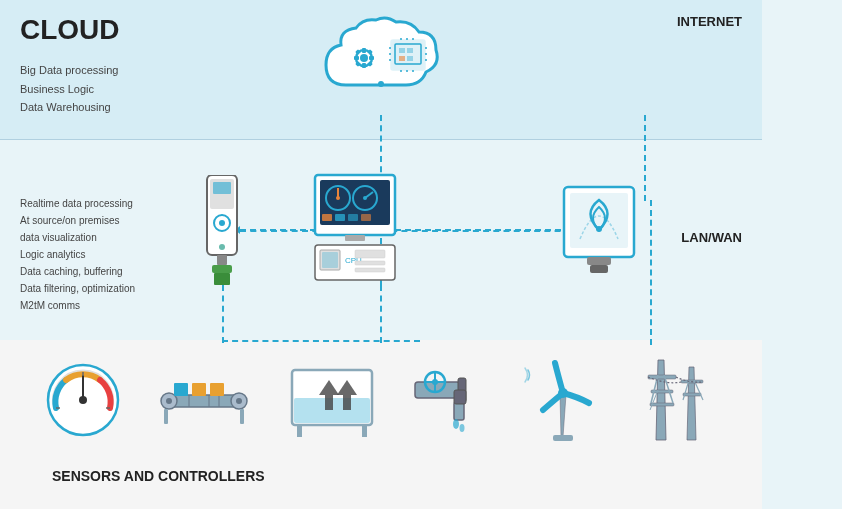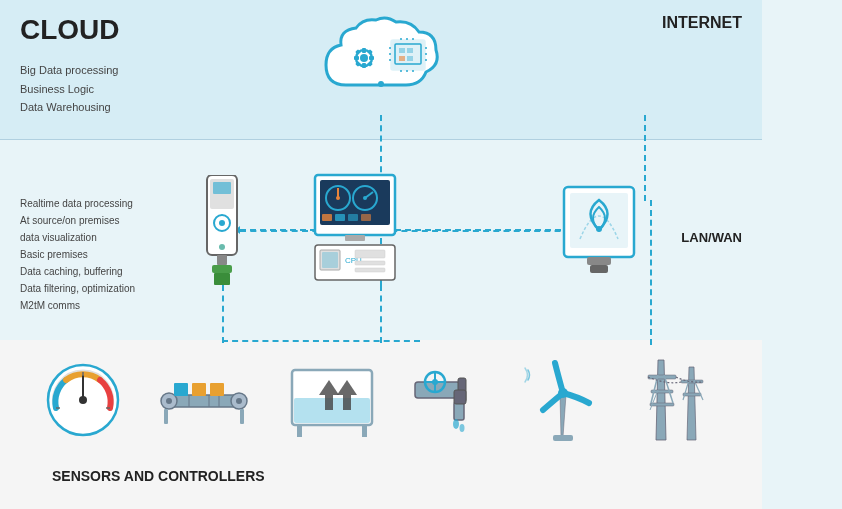--- a/index.html
+++ b/index.html
@@ -29,21 +29,21 @@
       top: 55px; left: 20px;
       font-size: 11px;
       line-height: 1.7;
       color: #444;
       margin-top: 6px;
     }
 
     .internet-label {
       position: absolute;
       top: 14px; right: 20px;
-      font-size: 16px;
+      font-size: 13px;
       font-weight: bold;
       color: #222;
     }
 
     
     .cloud-icon {
       position: absolute;
       top: 10px;
       left: 50%;
       transform: translateX(-50%);
@@ -180,21 +180,21 @@
 
       <circle cx="70" cy="74" r="3" fill="#29a8d0"></circle>
     </svg>
   </div>
 
 
   <div class="edge-desc">
     <div>Realtime data processing</div>
     <div>At source/on premises</div>
     <div>data visualization</div>
-    <div>Basic premises</div>
+    <div>Logic analytics</div>
     <div>Data caching, buffering</div>
     <div>Data filtering, optimization</div>
     <div>M2tM comms</div>
   </div>
 
   <div class="lan-wan-label">LAN/WAN</div>
 
   <div class="sensors-label">SENSORS AND CONTROLLERS</div>
 
   <div class="vline-cloud"></div>

